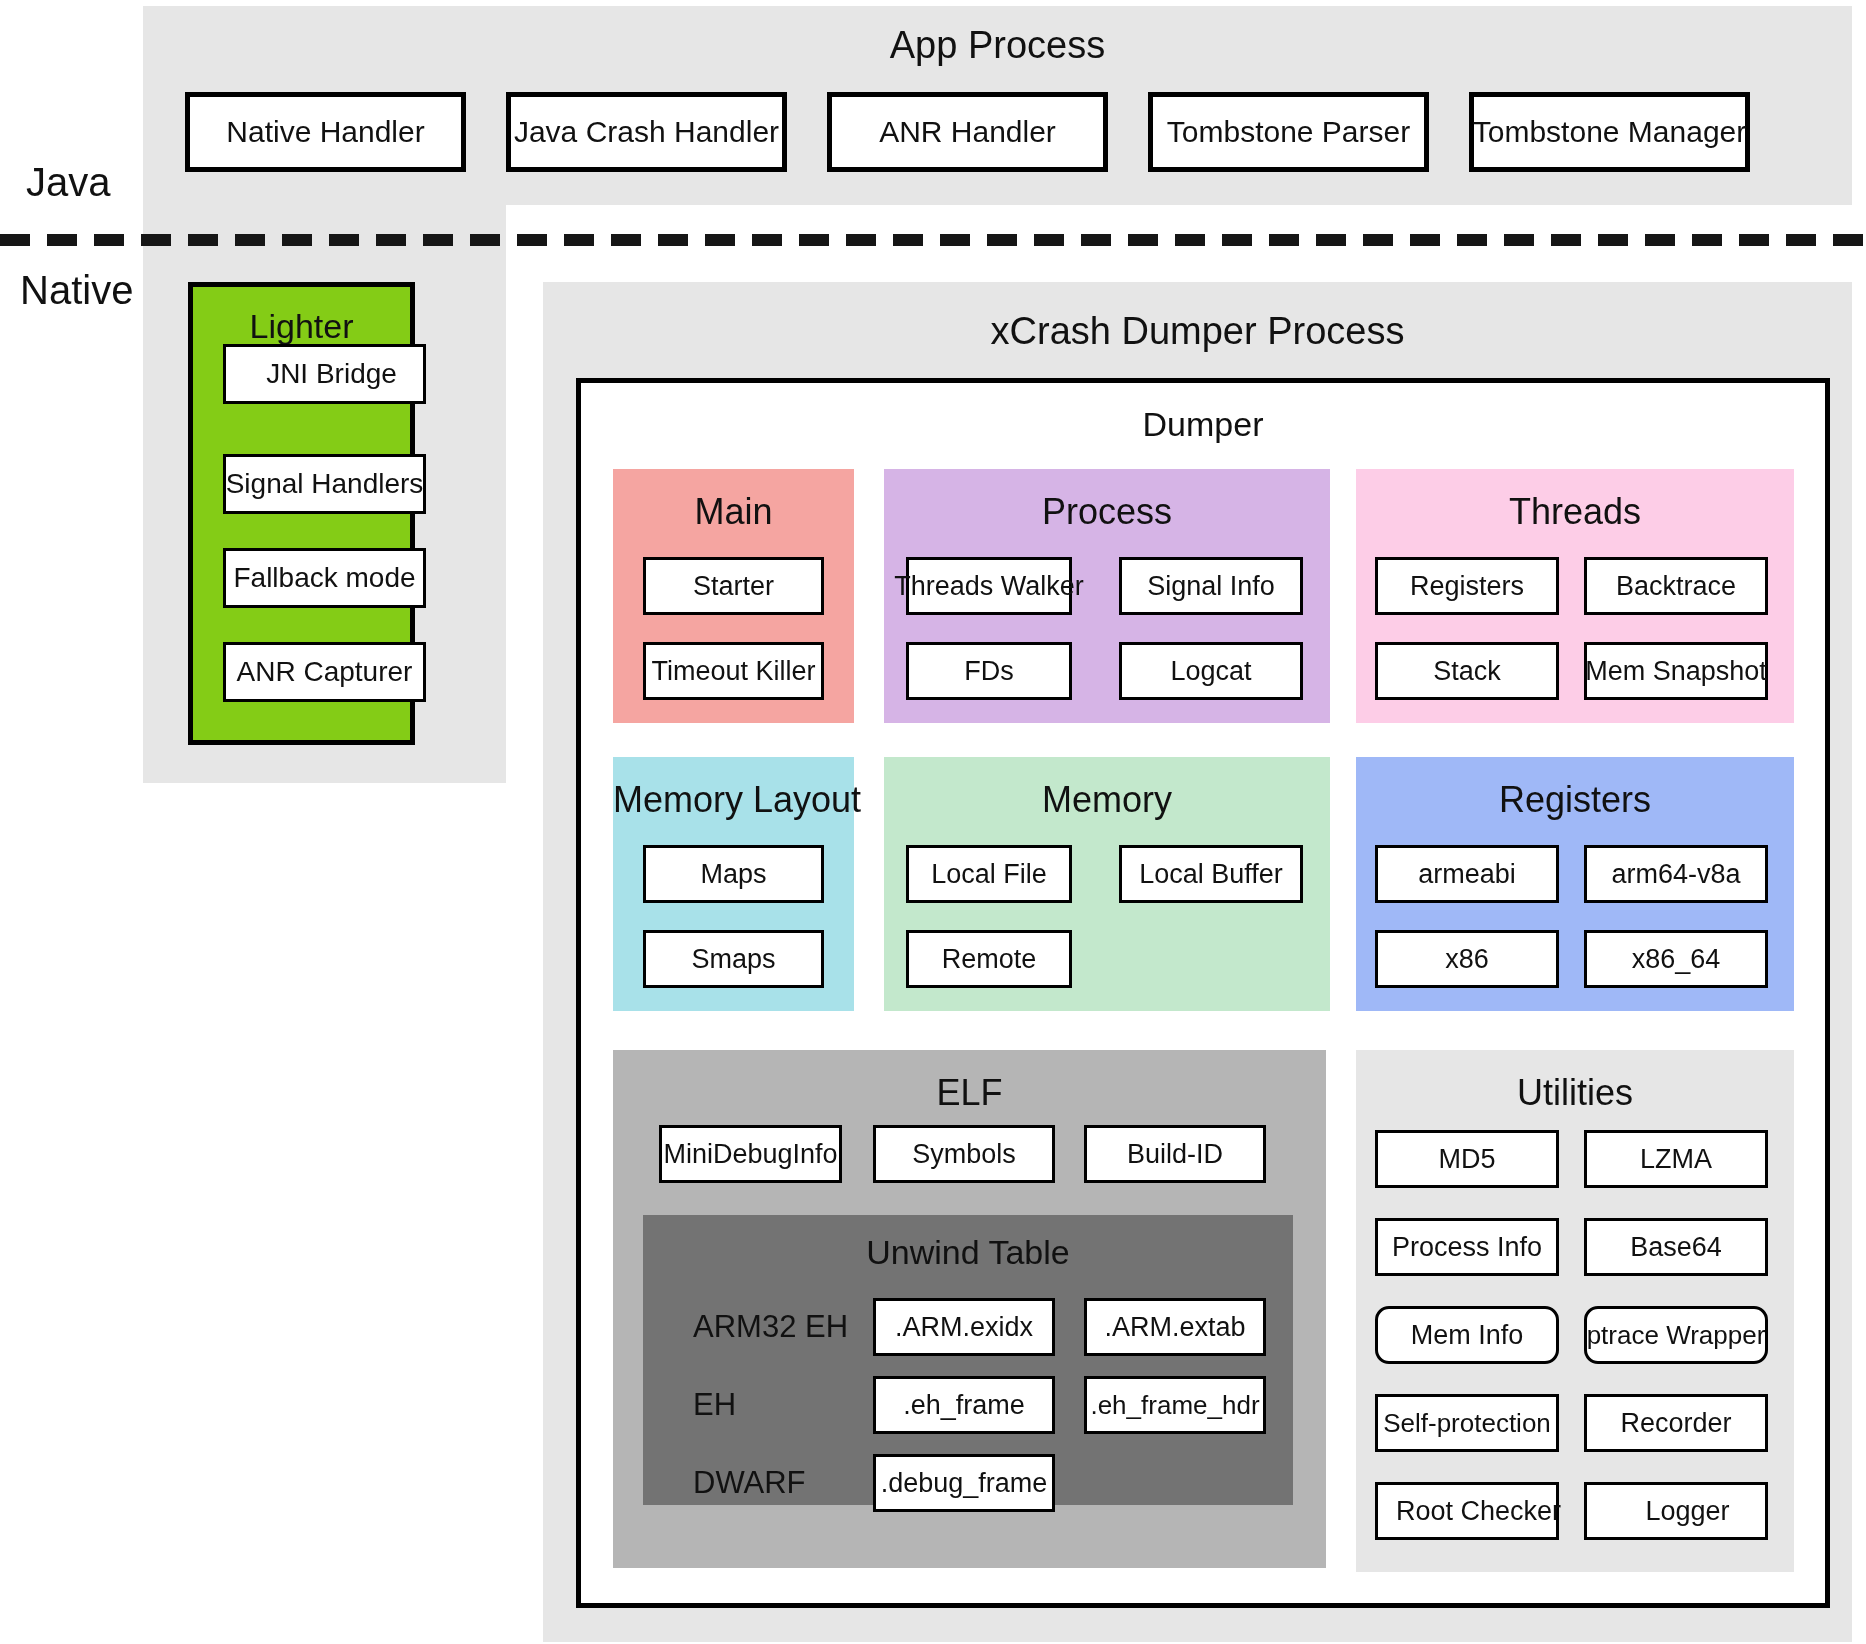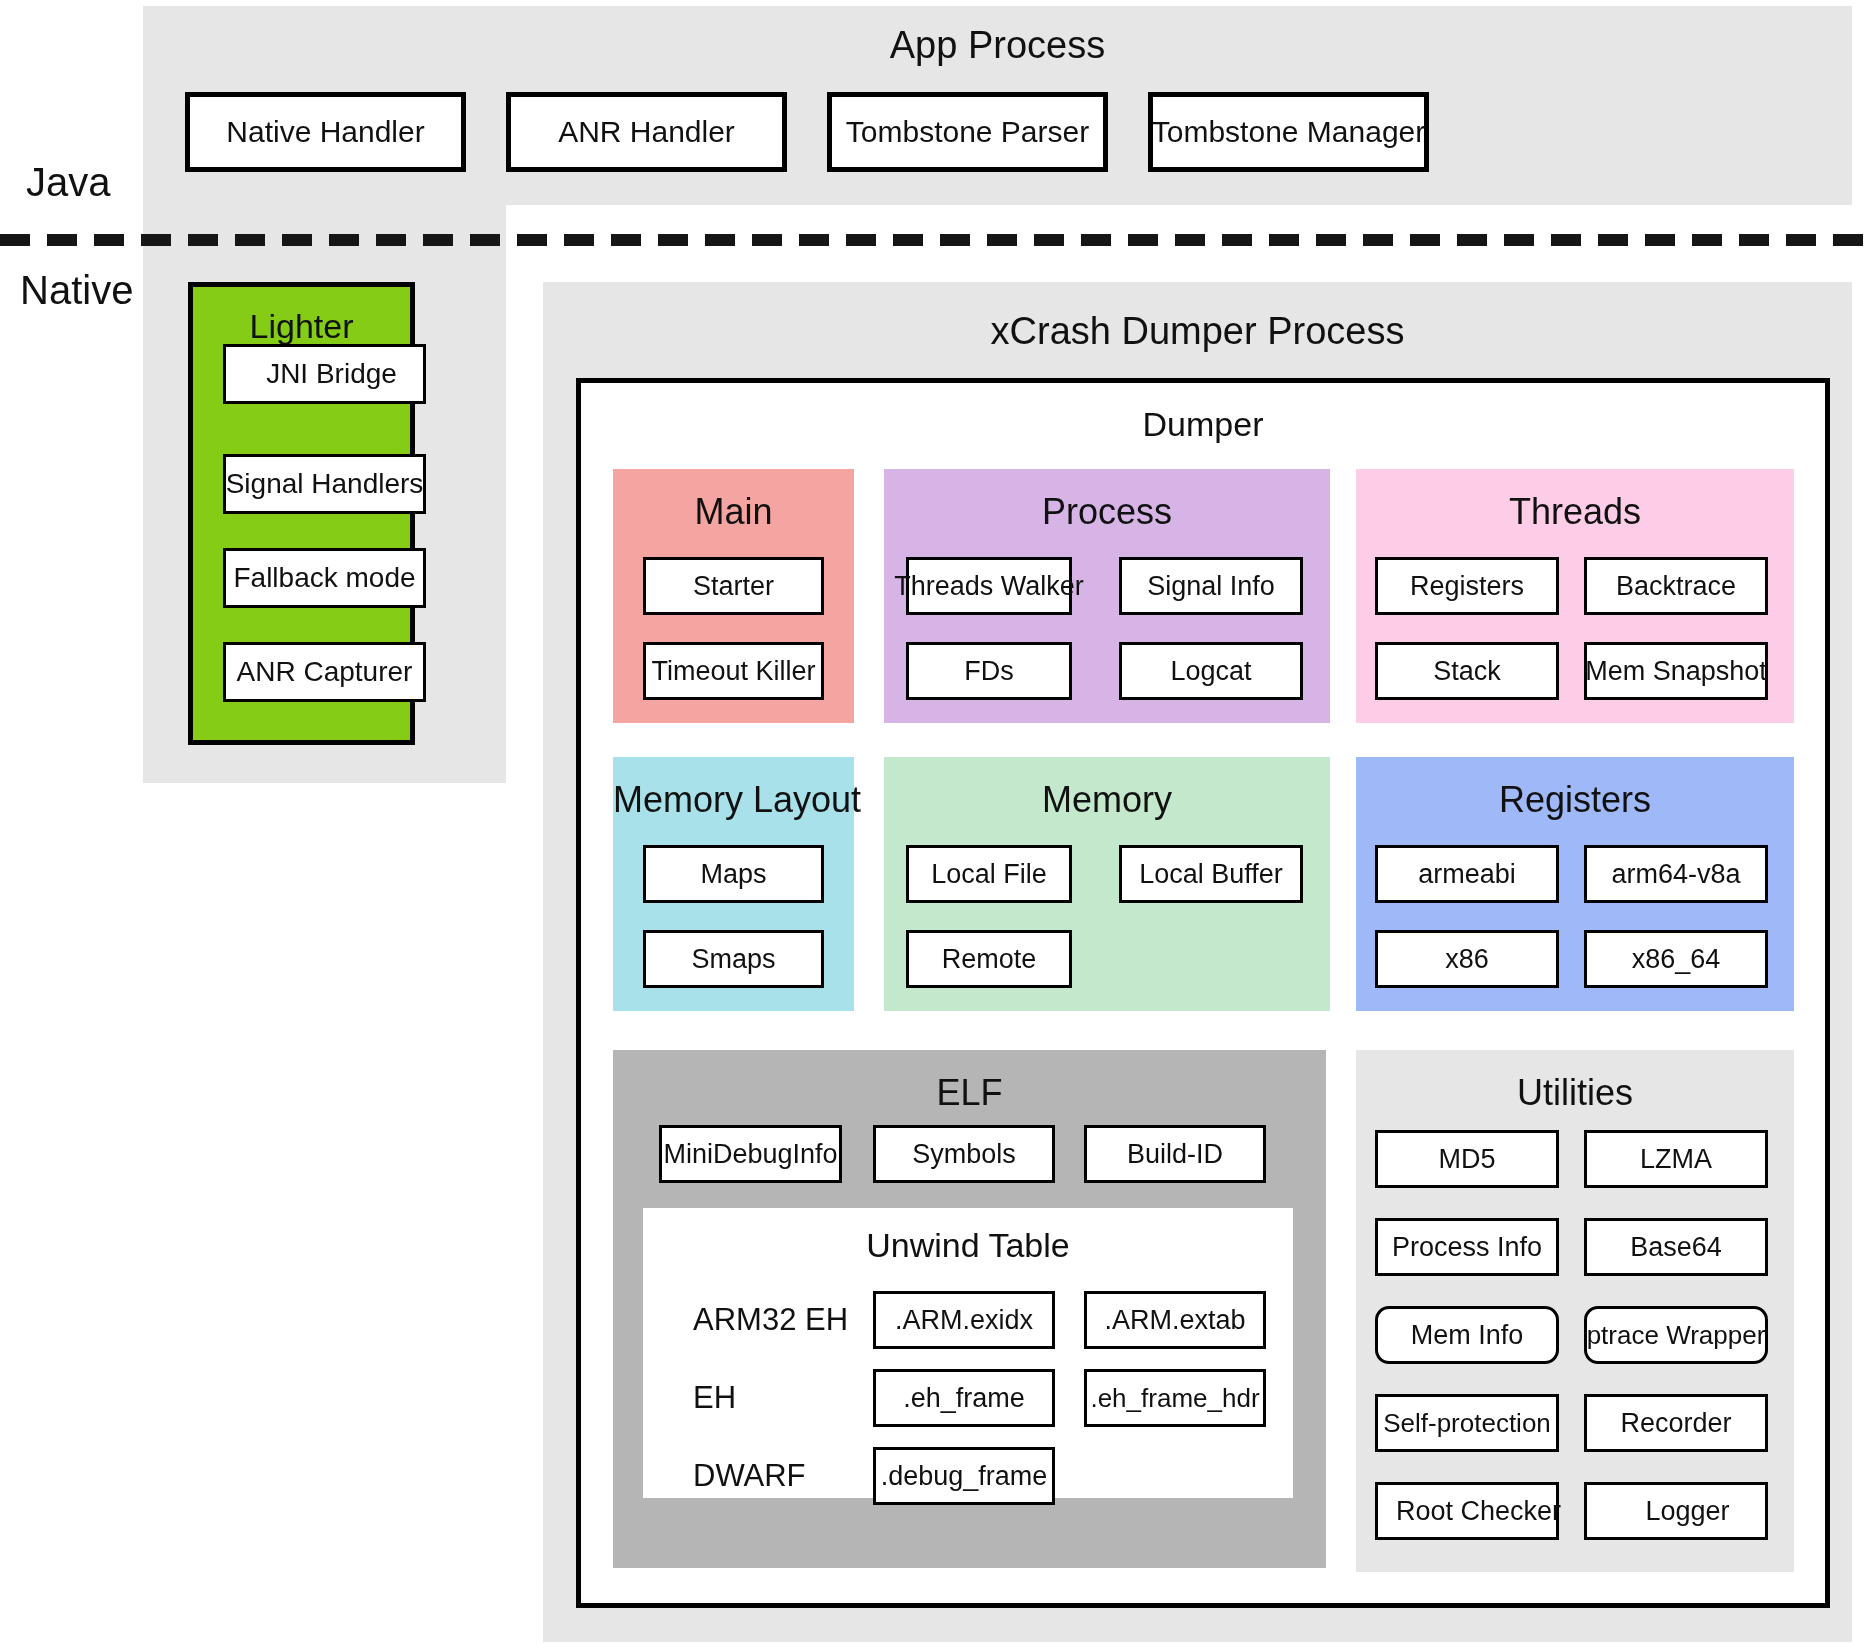--- a/index.html
+++ b/index.html
@@ -56,40 +56,41 @@
         display:flex;align-items:center;justify-content:center;font-size:27px;white-space:nowrap;}
   .b-r1{top:88px;} .b-r2{top:173px;}
   .b-center{left:30px;width:181px;}
   .p-c1{left:22px;width:166px;} .p-c2{left:235px;width:184px;}
   .t-c1{left:19px;width:184px;} .t-c2{left:228px;width:184px;}
 
   
   .elf-b1{left:46px; top:75px;width:183px;}
   .elf-b2{left:260px;top:75px;width:182px;}
   .elf-b3{left:471px;top:75px;width:182px;}
-  .unwind{position:absolute;left:30px;top:158px;width:650px;height:290px;background:#ffffff;}
+  .unwind{position:absolute;left:30px;top:165px;width:650px;height:290px;background:#737373;}
   .unwind-title{position:absolute;left:0;top:18px;width:100%;text-align:center;font-size:34px;}
   .uw-r1{top:83px;} .uw-r2{top:161px;} .uw-r3{top:239px;}
   .uw-c1{left:230px;width:182px;} .uw-c2{left:441px;width:182px;}
   .uw-label{position:absolute;left:50px;width:175px;height:58px;display:flex;align-items:center;
             font-size:31px;white-space:nowrap;}
 
   
   .u-r1{top:80px;} .u-r2{top:168px;} .u-r3{top:256px;border-radius:14px;} .u-r4{top:344px;} .u-r5{top:432px;padding-left:23px;}
   .u-small{font-size:26px;}
 </style>
 </head>
 <body>
 
 <div class="canvas">
 
   <div class="app-bar">
     <div class="app-bar-title">App Process</div>
     <div class="app-boxes">
       <div class="obox">Native Handler</div>
+      <div class="obox">Java Crash Handler</div>
       <div class="obox">ANR Handler</div>
       <div class="obox">Tombstone Parser</div>
       <div class="obox">Tombstone Manager</div>
     </div>
   </div>
 
   <div class="left-col"></div>
 
   <div class="layer-label java-label">Java</div>
   <div class="layer-label native-label">Native</div>

